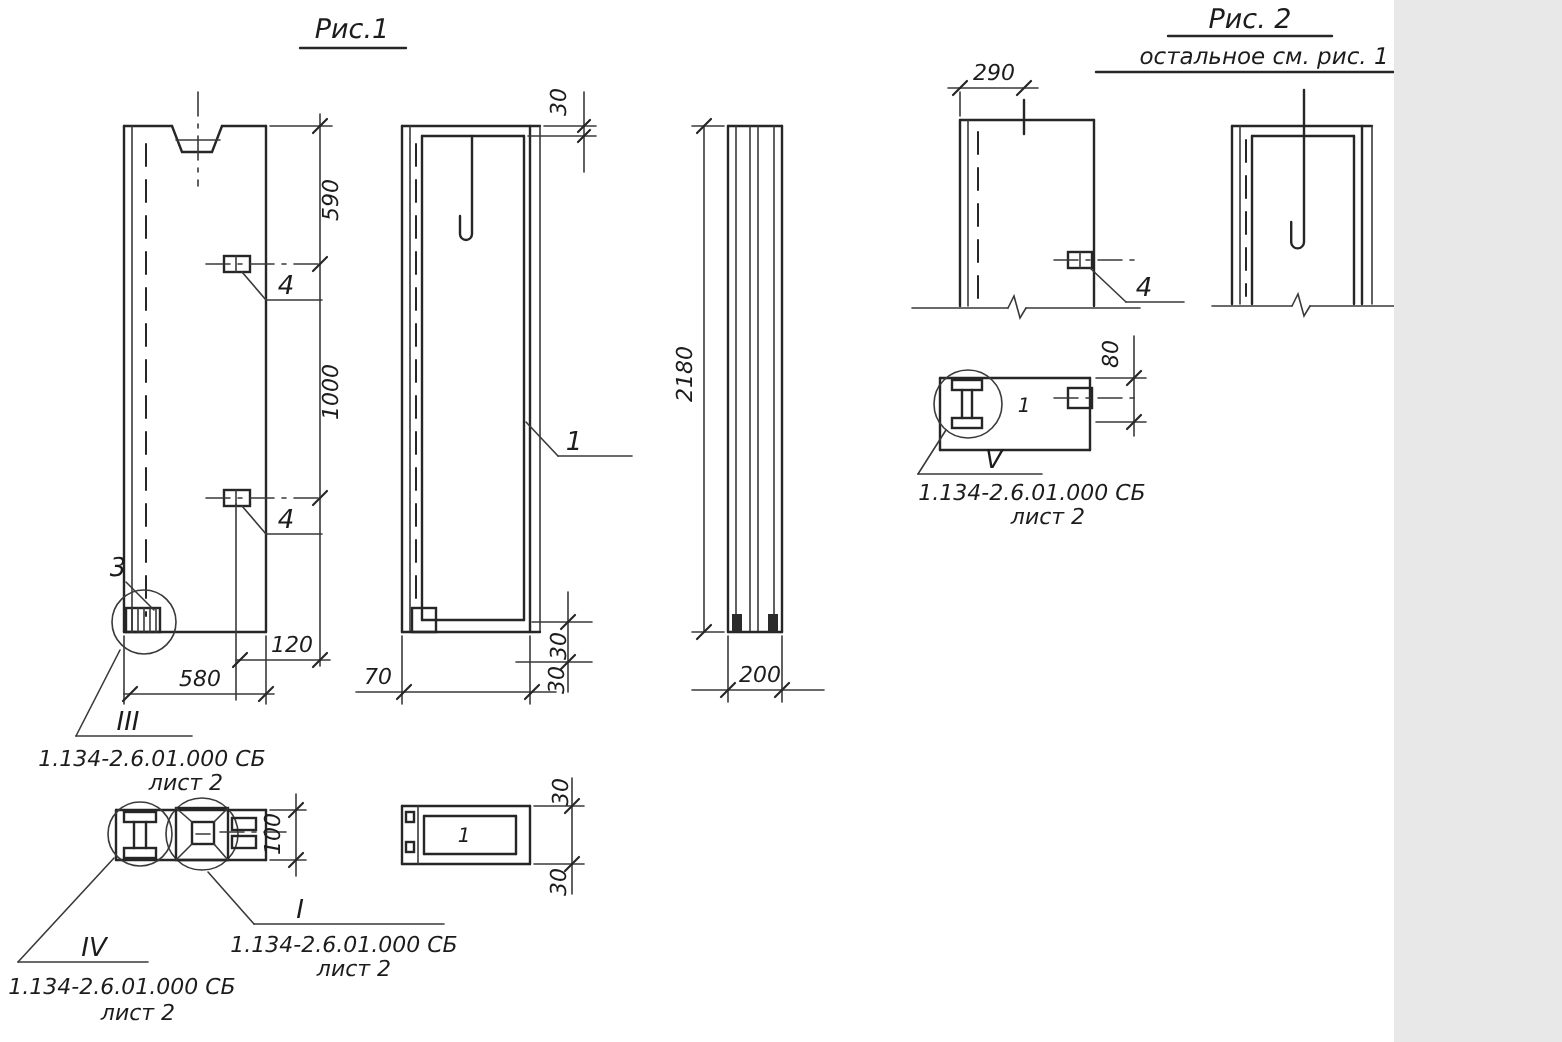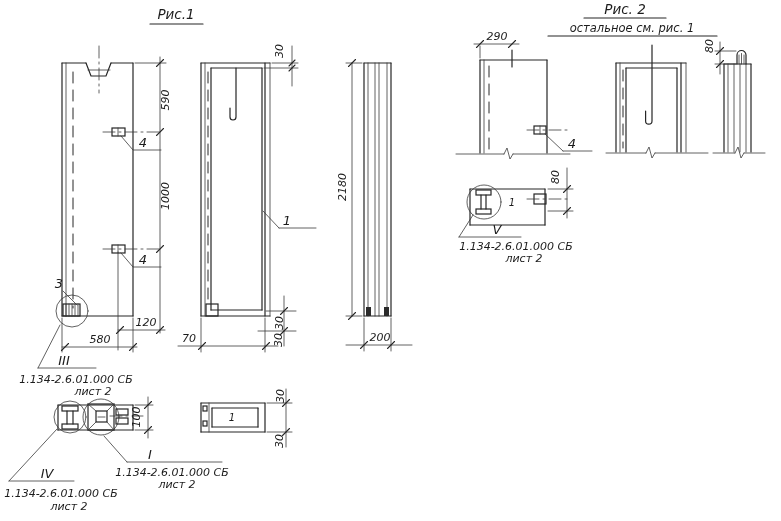--- a/index.html
+++ b/index.html
@@ -1,17 +1,17 @@
 <!DOCTYPE html>
 <html><head>
 <meta charset="utf-8">
 <style>
   html,body{margin:0;padding:0;background:#e8e8e8;}
   .sheet{
-    position:relative;width:781px;height:521px;background:#ffffff;
+    position:relative;width:697px;height:521px;background:#ffffff;
     font-family:"DejaVu Sans",sans-serif;overflow:hidden;
   }
   svg{position:absolute;left:0;top:0;}
   svg line, svg path, svg rect, svg circle, svg polyline{
     stroke:#262626;fill:none;stroke-width:1.2;stroke-linecap:round;
   }
   .thin{stroke-width:0.8;stroke:#3a3a3a;}
   .dash{stroke-dasharray:11,7;stroke-width:1;}
   .dashdot{stroke-dasharray:12,4,2,4;stroke-width:0.8;stroke:#3a3a3a;}
   .tick{stroke-width:1.1;stroke:#262626;}

